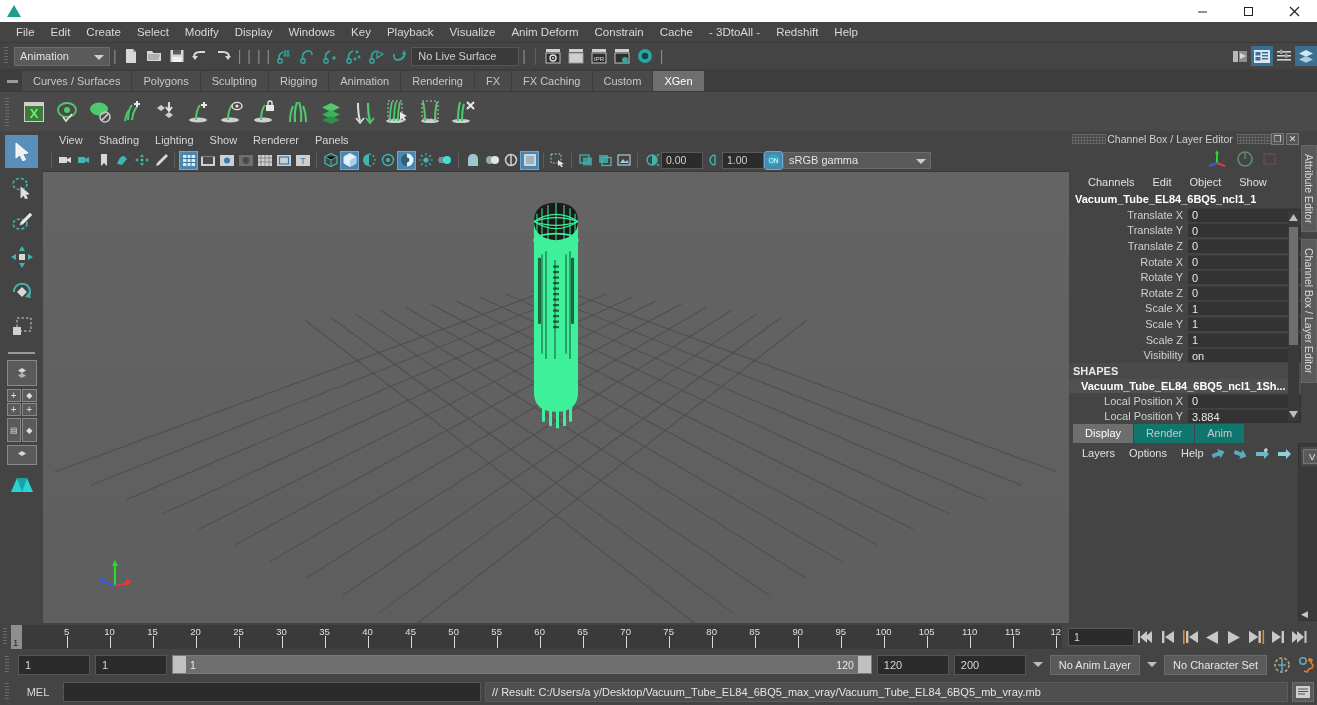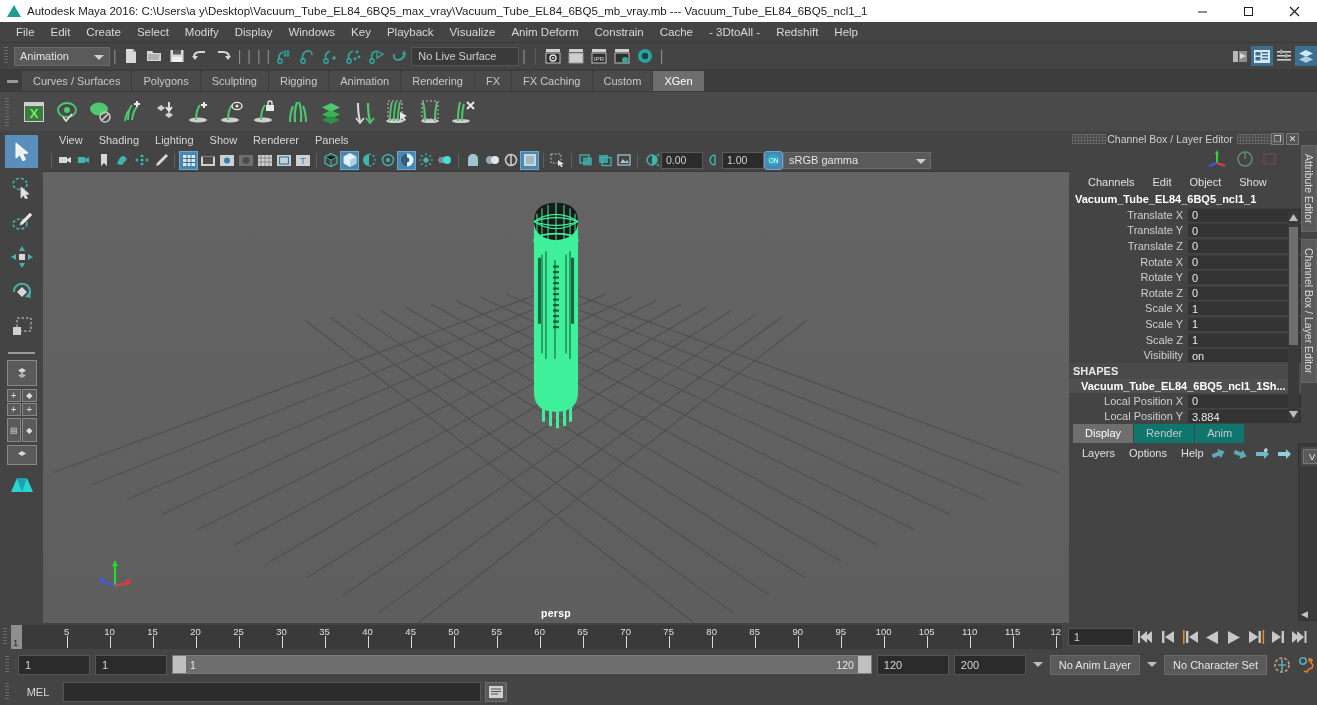--- a/index.html
+++ b/index.html
@@ -247,21 +247,20 @@
 </style>
 </head>
 <body>
 
 <div class="app">
 
   <div class="titlebar">
     <div class="title-icon">
         <div class="tri"></div>
       </div>
-    <div class="title-text">Autodesk Maya 2016: C:\Users\a y\Desktop\Vacuum_Tube_EL84_6BQ5_max_vray\Vacuum_Tube_EL84_6BQ5_mb_vray.mb  ---  Vacuum_Tube_EL84_6BQ5_ncl1_1</div>
     <div class="title-spacer"></div>
     <div class="win-btns">
       <div class="win-btn">
         <svg width="11" height="11" viewBox="0 0 11 11">
             <line x1="1" y1="6" x2="10" y2="6" stroke="#222" stroke-width="1"></line>
           </svg>
       </div>
       <div class="win-btn">
         <svg width="11" height="11" viewBox="0 0 11 11">
             <rect x="1.5" y="1.5" width="8" height="8" fill="none" stroke="#222" stroke-width="1"></rect>
@@ -971,21 +970,20 @@
           <svg width="44" height="44" viewBox="0 0 44 44">
             <line x1="20" y1="32" x2="20" y2="10" stroke="#2ad82a" stroke-width="2.2"></line>
             <polygon points="20,6 17,12 23,12" fill="#2ad82a"></polygon>
             <line x1="20" y1="32" x2="6" y2="27" stroke="#3a5ce0" stroke-width="2.2"></line>
             <polygon points="3,26 9,23 9,30" fill="#3a5ce0"></polygon>
             <line x1="20" y1="32" x2="33" y2="29" stroke="#e03a3a" stroke-width="2.2"></line>
             <polygon points="37,28 31,25 31,32" fill="#e03a3a"></polygon>
           </svg>
         </div>
 
-        <div class="persp-label">persp</div>
       </div>
     </div>
 
     <div class="rightpanel">
       <div class="rp-titlebar">
         <div class="dots"></div>
         <div class="rp-title">Channel Box / Layer Editor</div>
         <div class="dots"></div>
         <div class="rp-btn">❐</div>
         <div class="rp-btn">✕</div>
@@ -1282,20 +1280,21 @@
           <path d="M12 4l3 1-1 3 2 2-1 3-3 1-2 3-3-1" fill="none" stroke="#e07a2a" stroke-width="1.6"></path>
           <circle cx="13" cy="5" r="2" fill="#e07a2a"></circle>
         </svg>
     </div>
   </div>
 
   <div class="cmdline">
     <div class="cl-grip"></div>
     <div class="mel-label">MEL</div>
     <div class="mel-input"></div>
+    <div class="mel-result">// Result: C:/Users/a y/Desktop/Vacuum_Tube_EL84_6BQ5_max_vray/Vacuum_Tube_EL84_6BQ5_mb_vray.mb</div>
     <div class="cl-icon">
       <svg width="16" height="14" viewBox="0 0 16 14">
           <rect x="1" y="1" width="14" height="12" fill="#cfcfcf"></rect>
           <path d="M3 4h10M3 6.5h10M3 9h7" stroke="#555" stroke-width="1"></path>
         </svg>
     </div>
   </div>
 
 </div>
 

